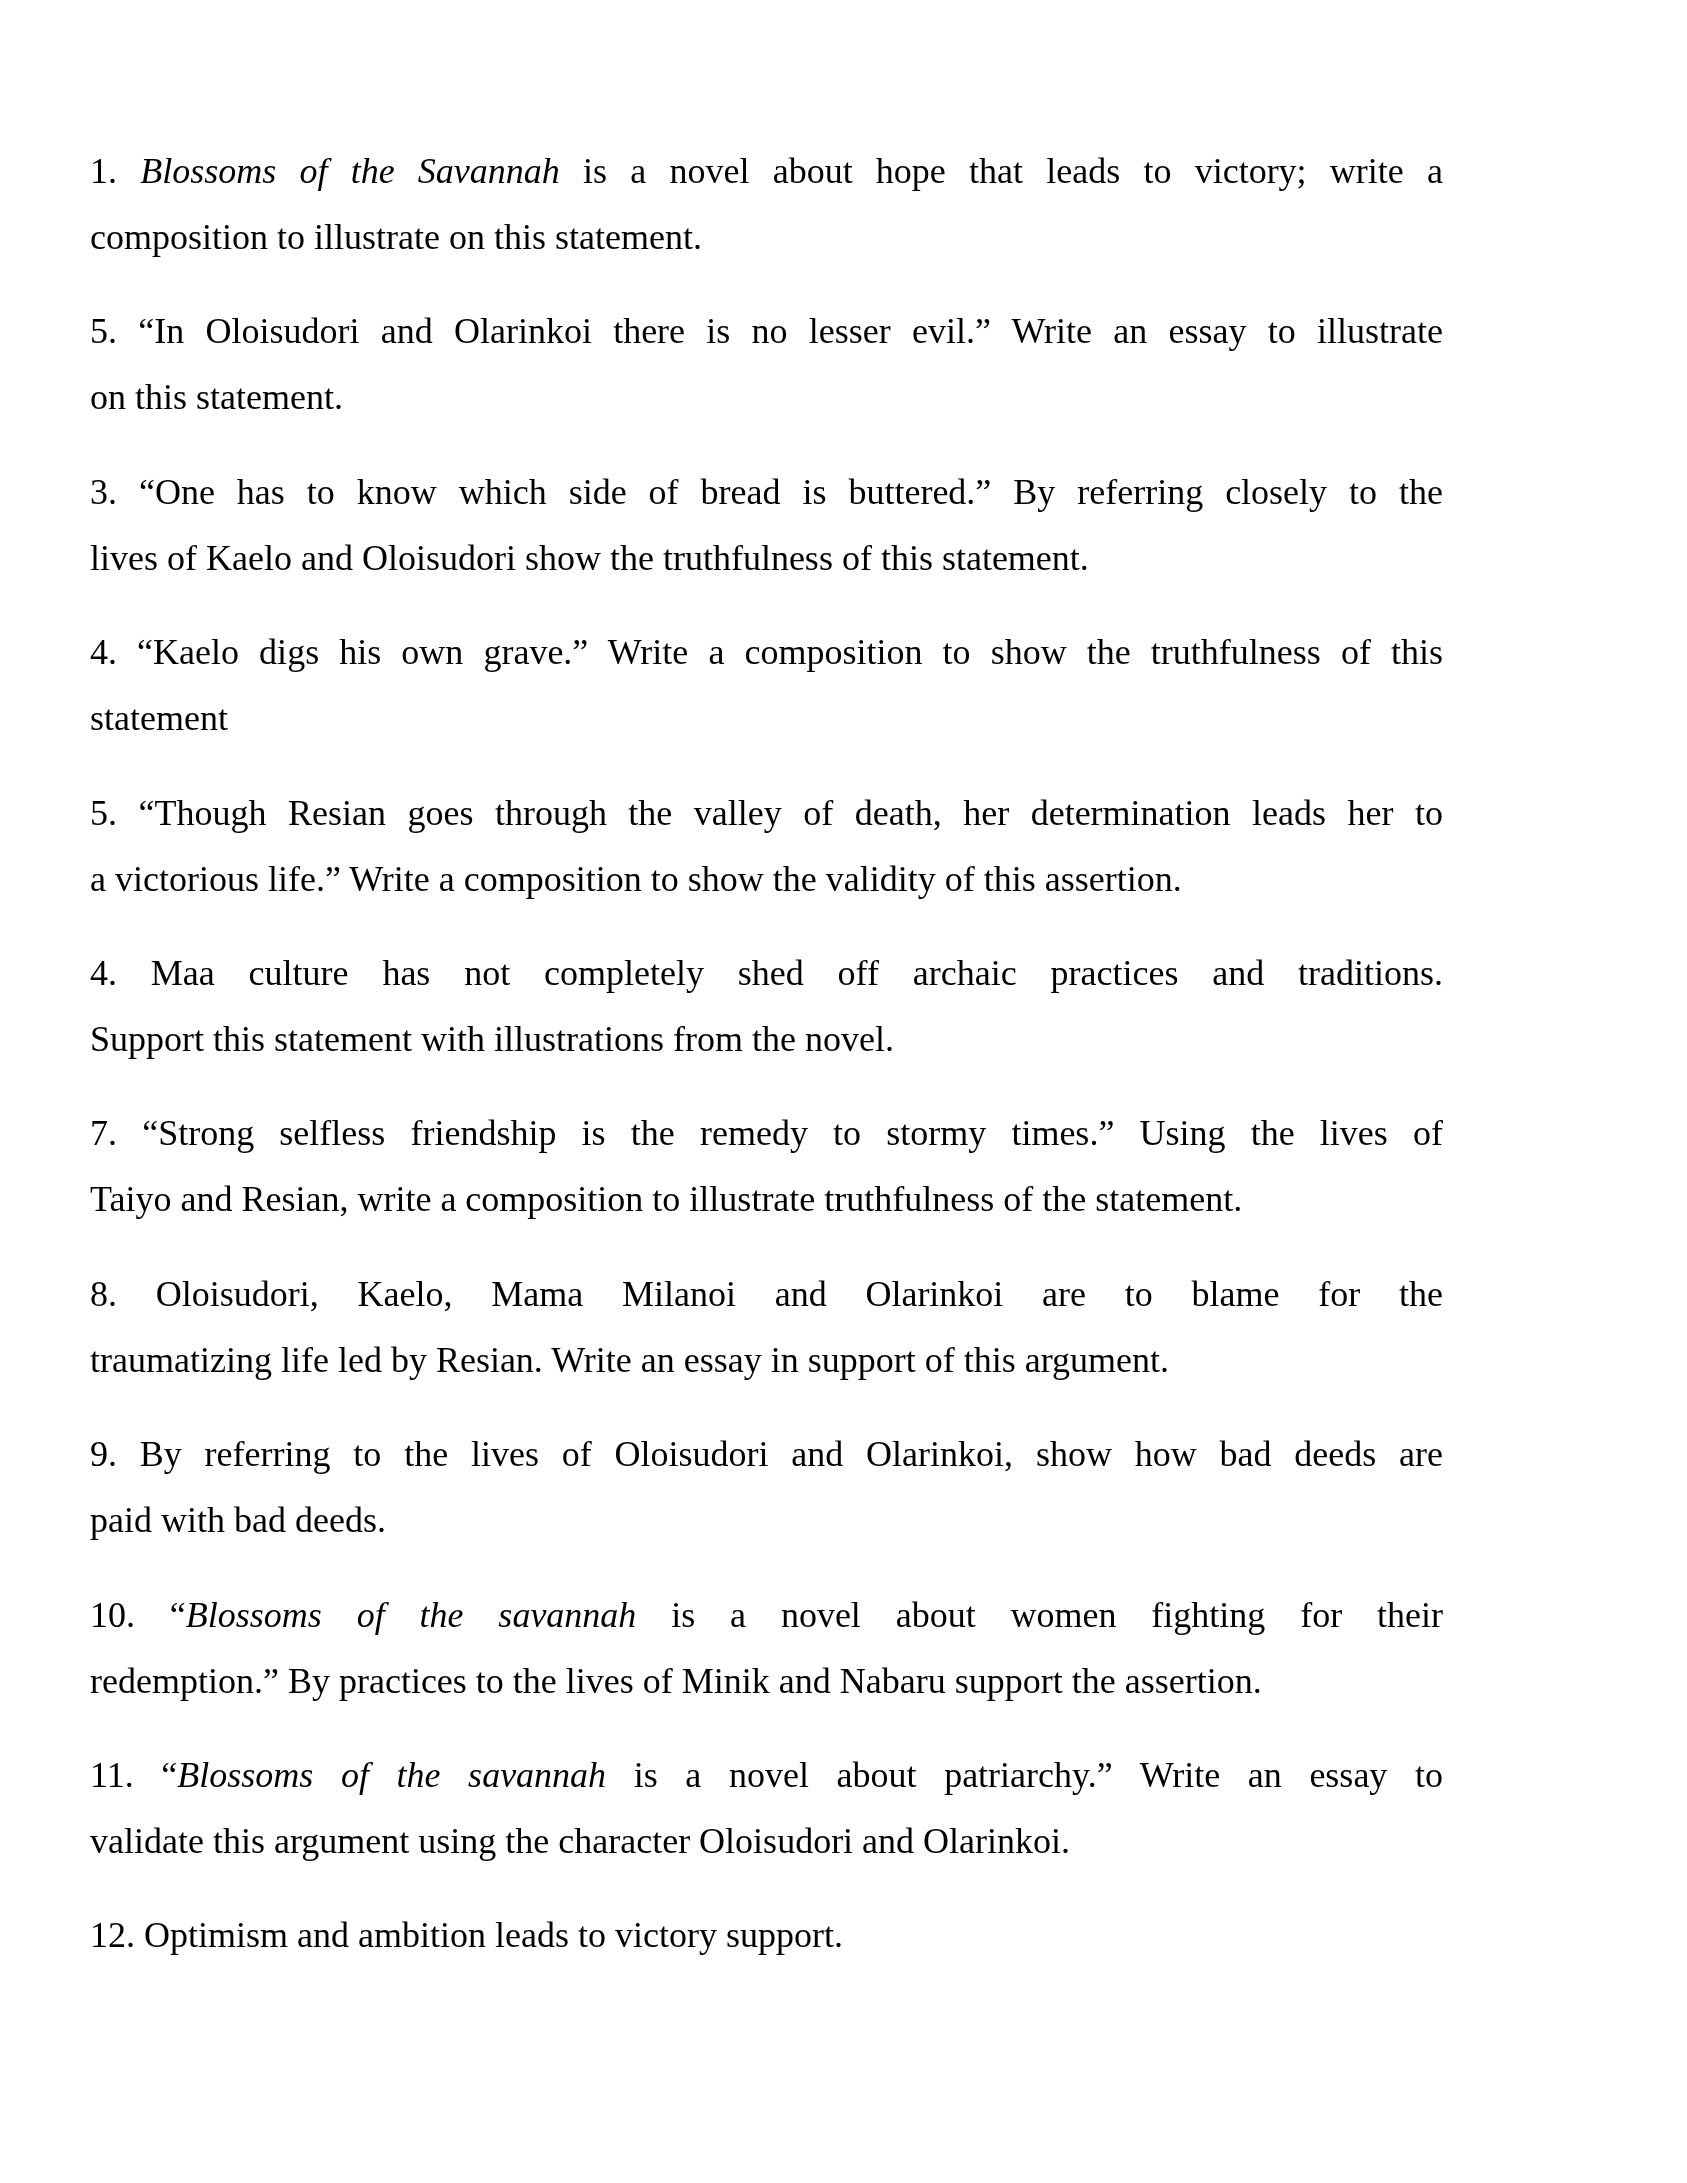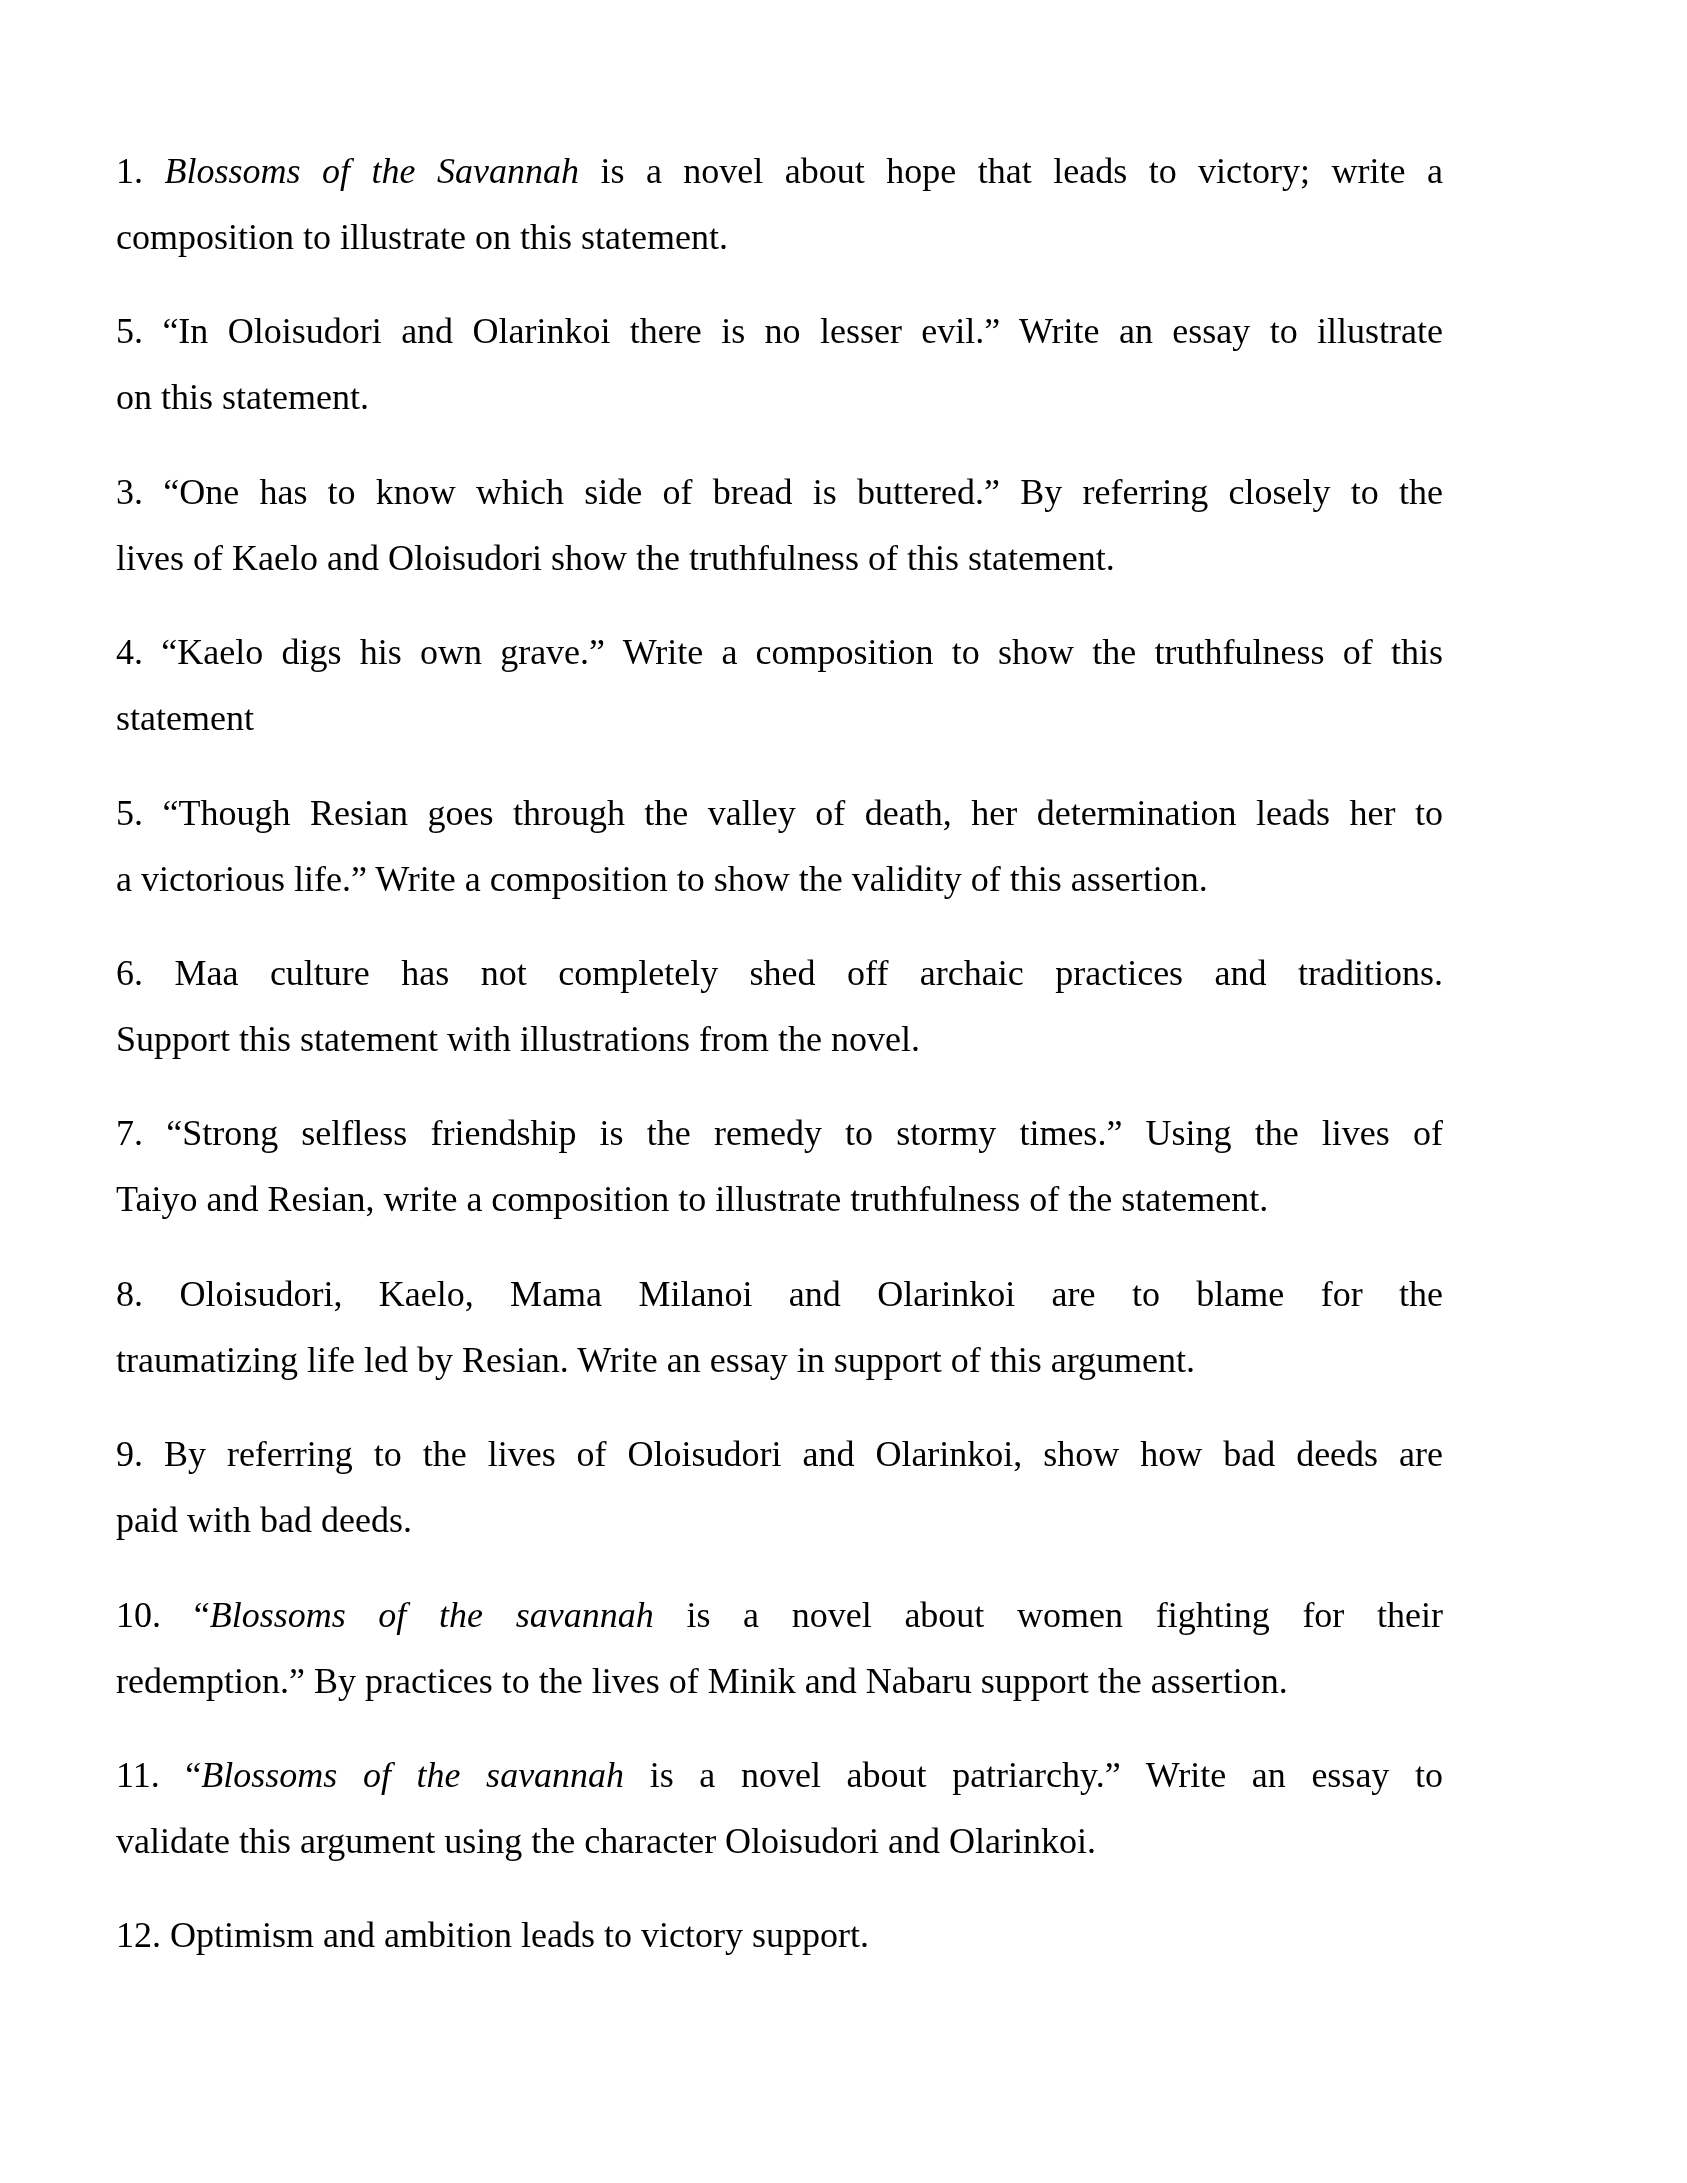--- a/index.html
+++ b/index.html
@@ -6,21 +6,21 @@
     margin: 0;
     padding: 0;
     background: #ffffff;
   }
   .page {
     position: relative;
     width: 1645px;
     height: 2183px;
     background: #ffffff;
     box-sizing: border-box;
-    padding: 138px 202px 0 116px;
+    padding: 138px 202px 0 90px;
     font-family: "Liberation Serif", "DejaVu Serif", serif;
     font-size: 36px;
     color: #000000;
     overflow: hidden;
   }
   .question {
     margin: 0 0 28.4px 0;
     line-height: 66px;
     padding: 0;
   }
@@ -58,21 +58,21 @@
       </p>
       <p class="question">
         <span class="q-line justify"><span class="seg-plain">4. “Kaelo digs his own grave.” Write a composition to show the truthfulness of this</span></span>
         <span class="q-line last"><span class="seg-plain">statement</span></span>
       </p>
       <p class="question">
         <span class="q-line justify"><span class="seg-plain">5. “Though Resian goes through the valley of death, her determination leads her to</span></span>
         <span class="q-line last"><span class="seg-plain">a victorious life.” Write a composition to show the validity of this assertion.</span></span>
       </p>
       <p class="question">
-        <span class="q-line justify"><span class="seg-plain">6. Maa culture has not completely shed off archaic practices and traditions.</span></span>
+        <span class="q-line justify"><span class="seg-plain">4. Maa culture has not completely shed off archaic practices and traditions.</span></span>
         <span class="q-line last"><span class="seg-plain">Support this statement with illustrations from the novel.</span></span>
       </p>
       <p class="question">
         <span class="q-line justify"><span class="seg-plain">7. “Strong selfless friendship is the remedy to stormy times.” Using the lives of</span></span>
         <span class="q-line last"><span class="seg-plain">Taiyo and Resian, write a composition to illustrate truthfulness of the statement.</span></span>
       </p>
       <p class="question">
         <span class="q-line justify"><span class="seg-plain">8. Oloisudori, Kaelo, Mama Milanoi and Olarinkoi are to blame for the</span></span>
         <span class="q-line last"><span class="seg-plain">traumatizing life led by Resian. Write an essay in support of this argument.</span></span>
       </p>

